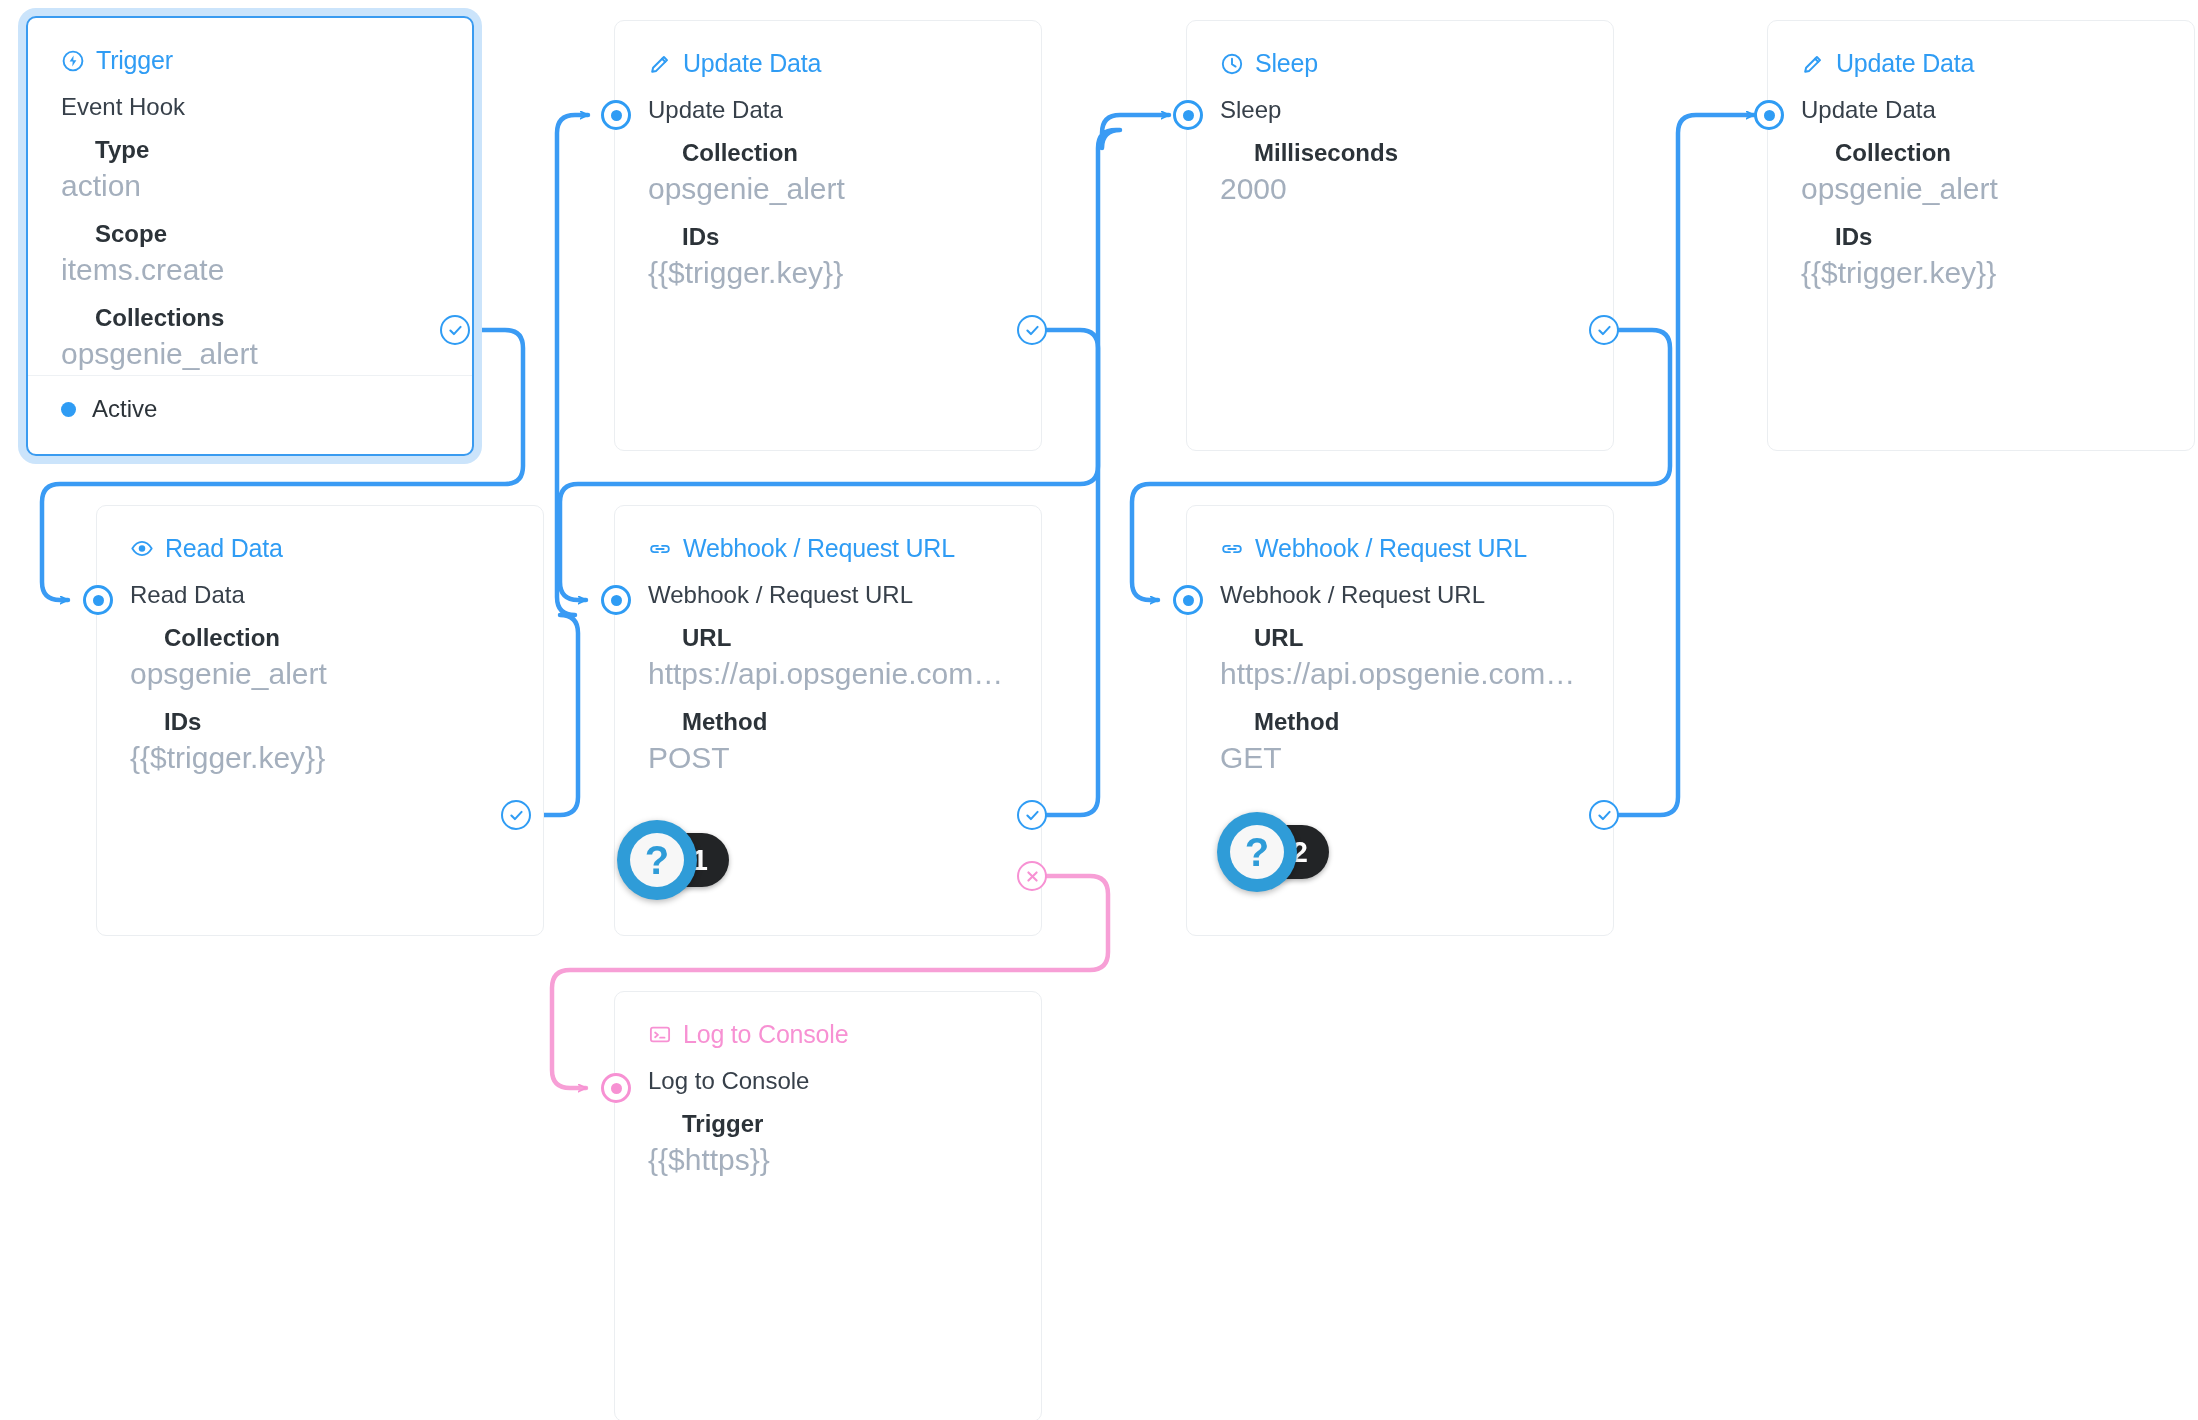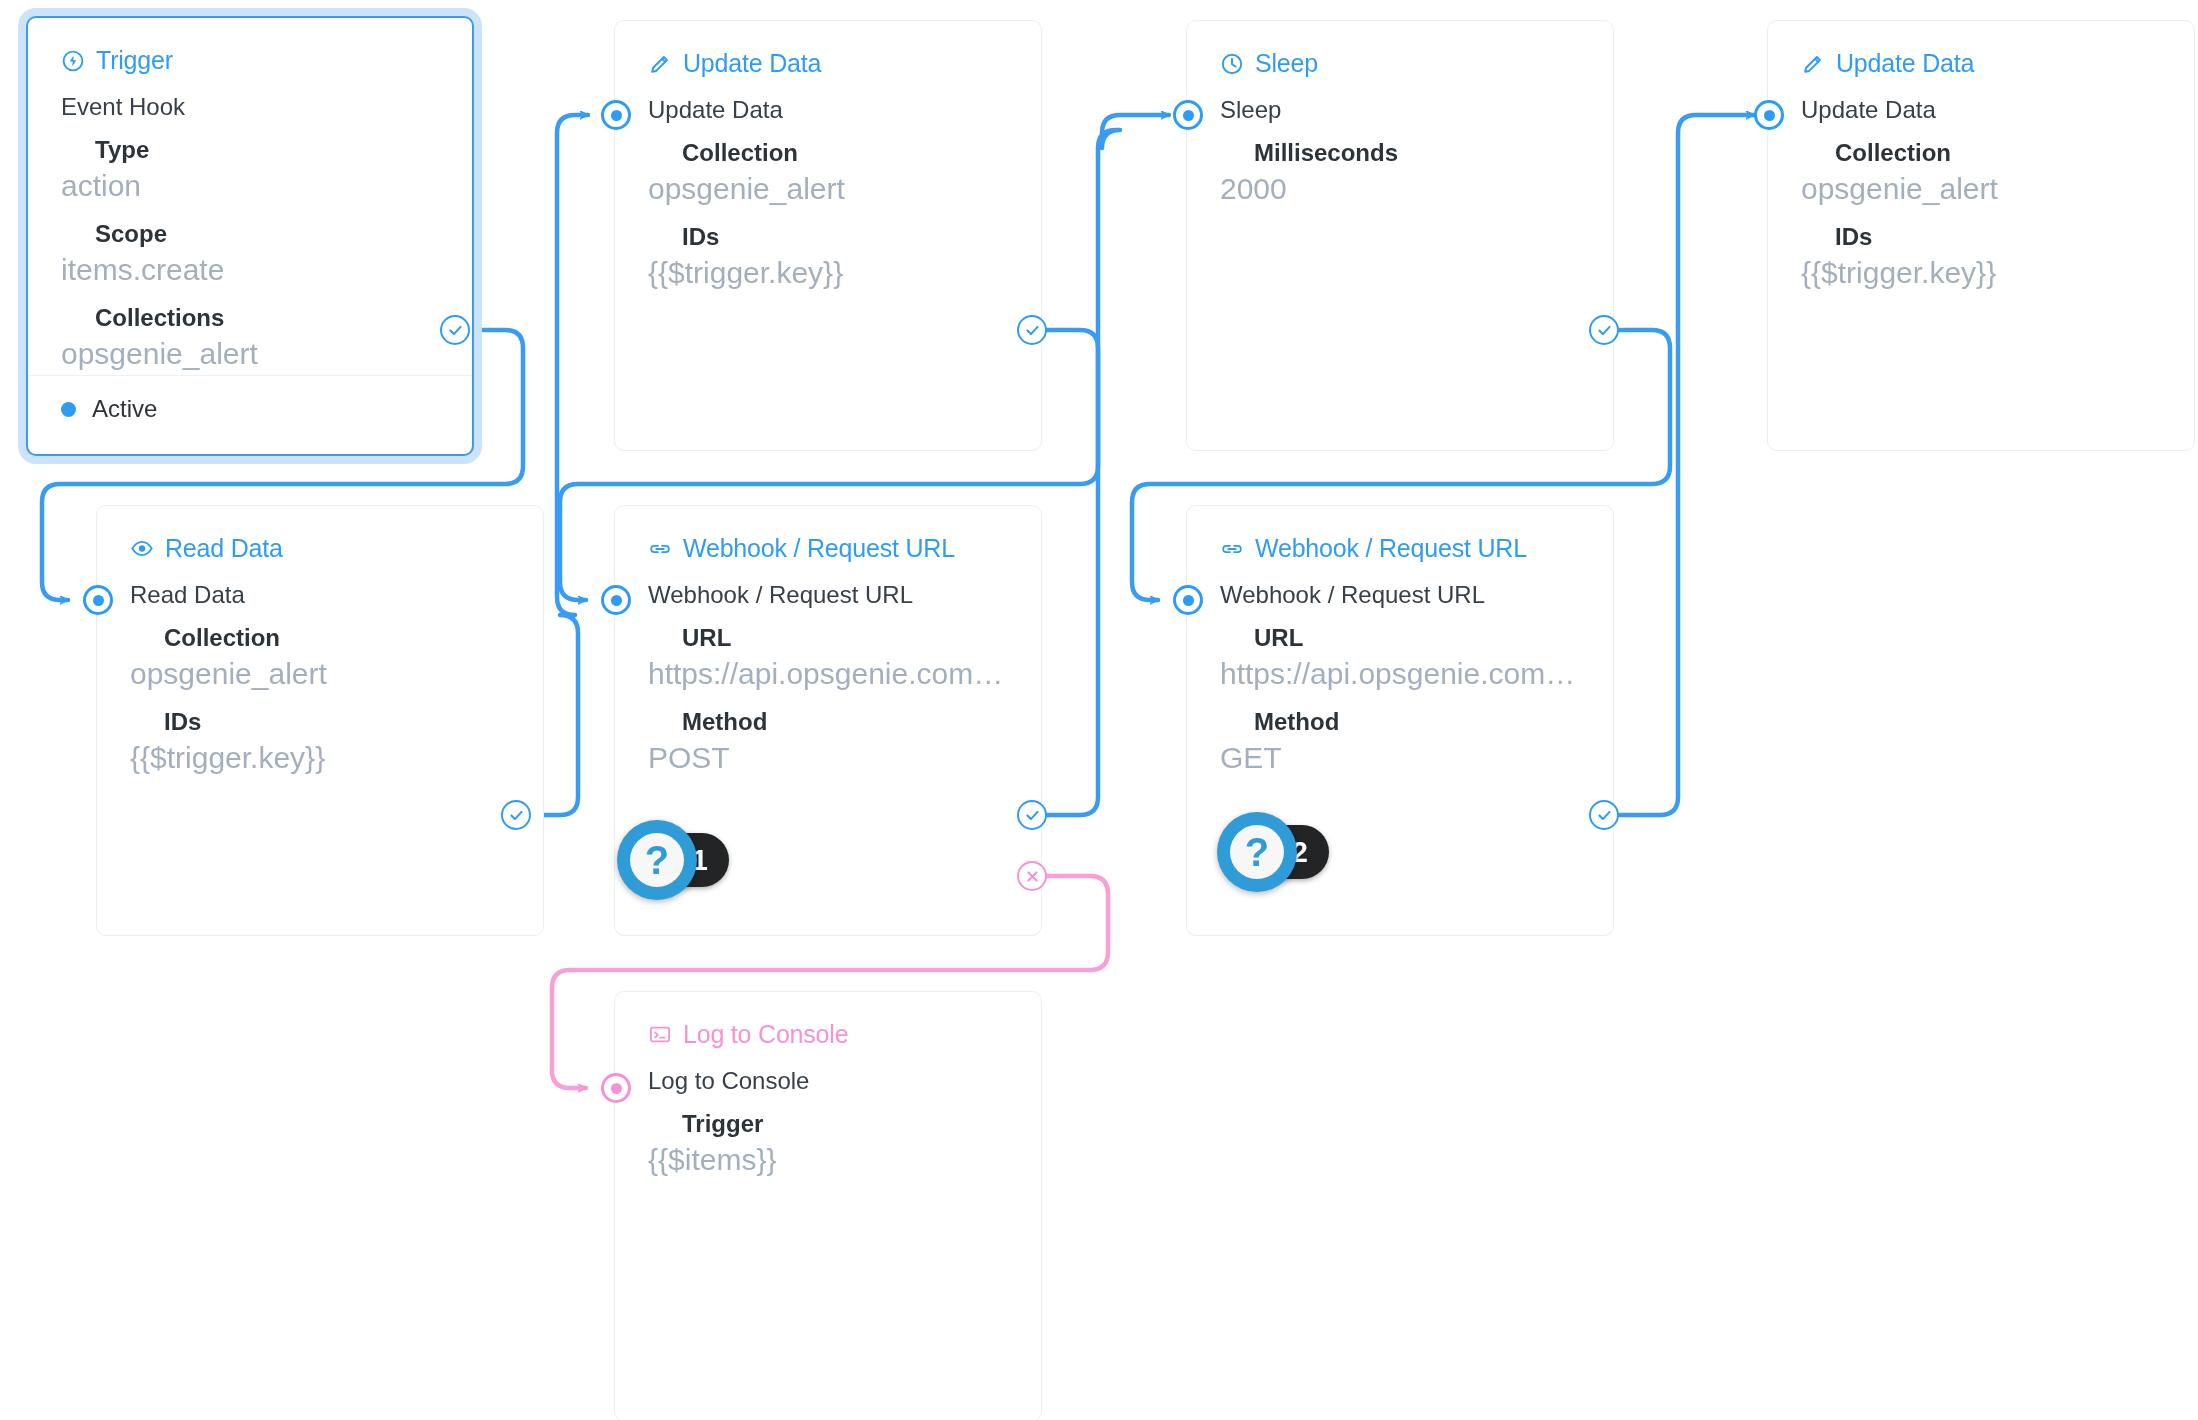--- a/index.html
+++ b/index.html
@@ -457,21 +457,21 @@
           <path d="M7.4 10.4 L10.4 12.9 L7.4 15.4"></path>
           <path d="M12.6 15.8 H17.2"></path>
         </svg>
       </span>
       <span>Log to Console</span>
     </div>
     <div class="node-body">
       <div class="node-title">Log to Console</div>
       <div class="field">
         <div class="field-label">Trigger</div>
-        <div class="field-value">{{$items}}</div>
+        <div class="field-value">{{$https}}</div>
       </div>
     </div>
   </div>
   <div class="port port-in pink" style="left:601px; top:1073px;"></div>
 
   <div class="marker" style="left:617px; top:820px;">
     <div class="marker-pill">
       <span>1</span>
     </div>
     <div class="marker-circle">

